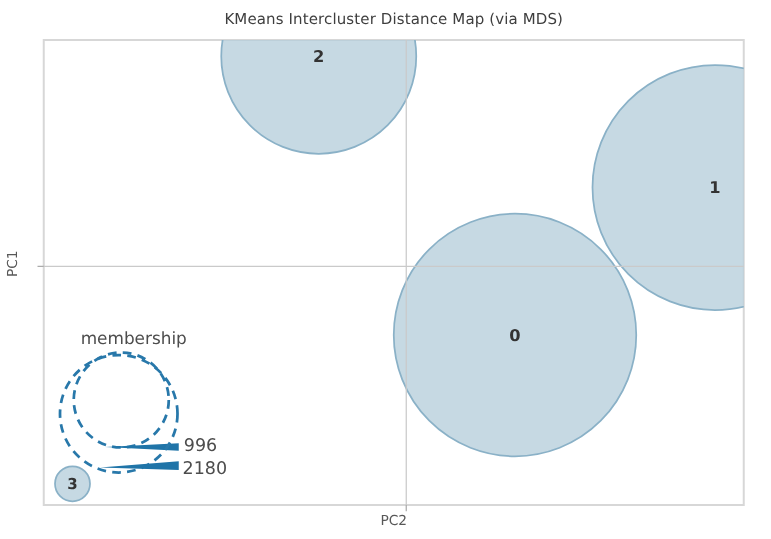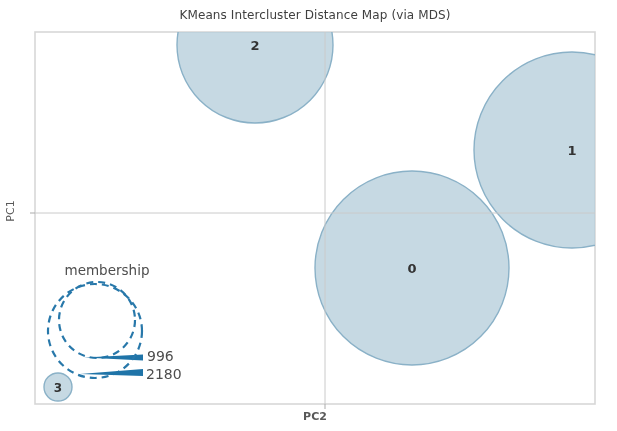--- a/index.html
+++ b/index.html
@@ -3,21 +3,21 @@
 <meta charset="utf-8">
 <style>
   html,body{margin:0;padding:0;background:#ffffff;}
   body{width:617px;height:431px;font-family:"DejaVu Sans","Liberation Sans",sans-serif;}
   .stage{position:relative;width:617px;height:431px;background:#fff;overflow:hidden;border-radius:30px;}
   .chart-title{position:absolute;left:35px;top:8px;width:560px;text-align:center;
     font-size:12px;color:#3f3f3f;letter-spacing:0.1px;}
   .y-label{position:absolute;left:10px;top:211px;transform:translate(-50%,-50%) rotate(-90deg);
     font-size:11px;color:#585858;white-space:nowrap;}
   .x-label{position:absolute;left:35px;top:410px;width:560px;text-align:center;
-    font-size:11px;color:#585858;font-weight:bold;}
+    font-size:11px;color:#585858;}
   svg{position:absolute;left:0;top:0;}
   text{font-family:"DejaVu Sans","Liberation Sans",sans-serif;}
 </style>
 </head>
 <body>
 
 <div class="stage">
   <div class="chart-title">KMeans Intercluster Distance Map (via MDS)</div>
   <div class="y-label">PC1</div>
   <div class="x-label">PC2</div>

